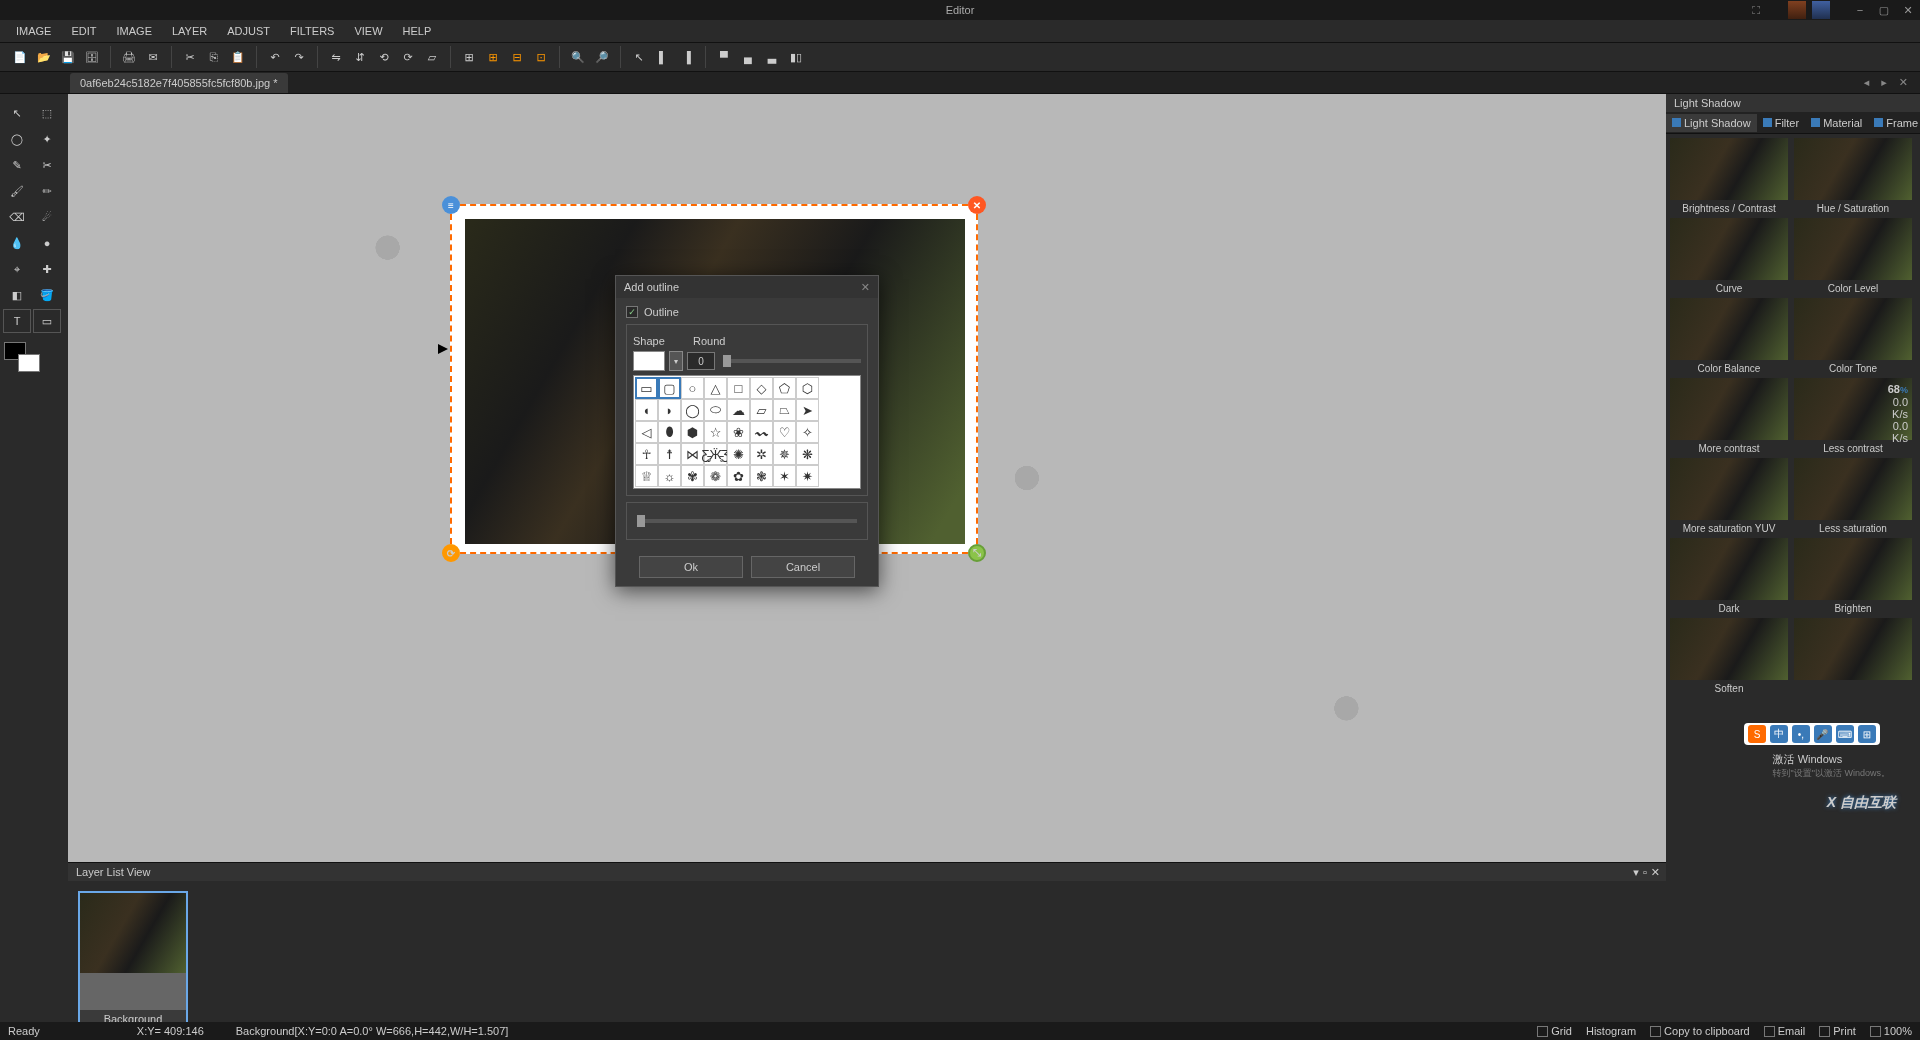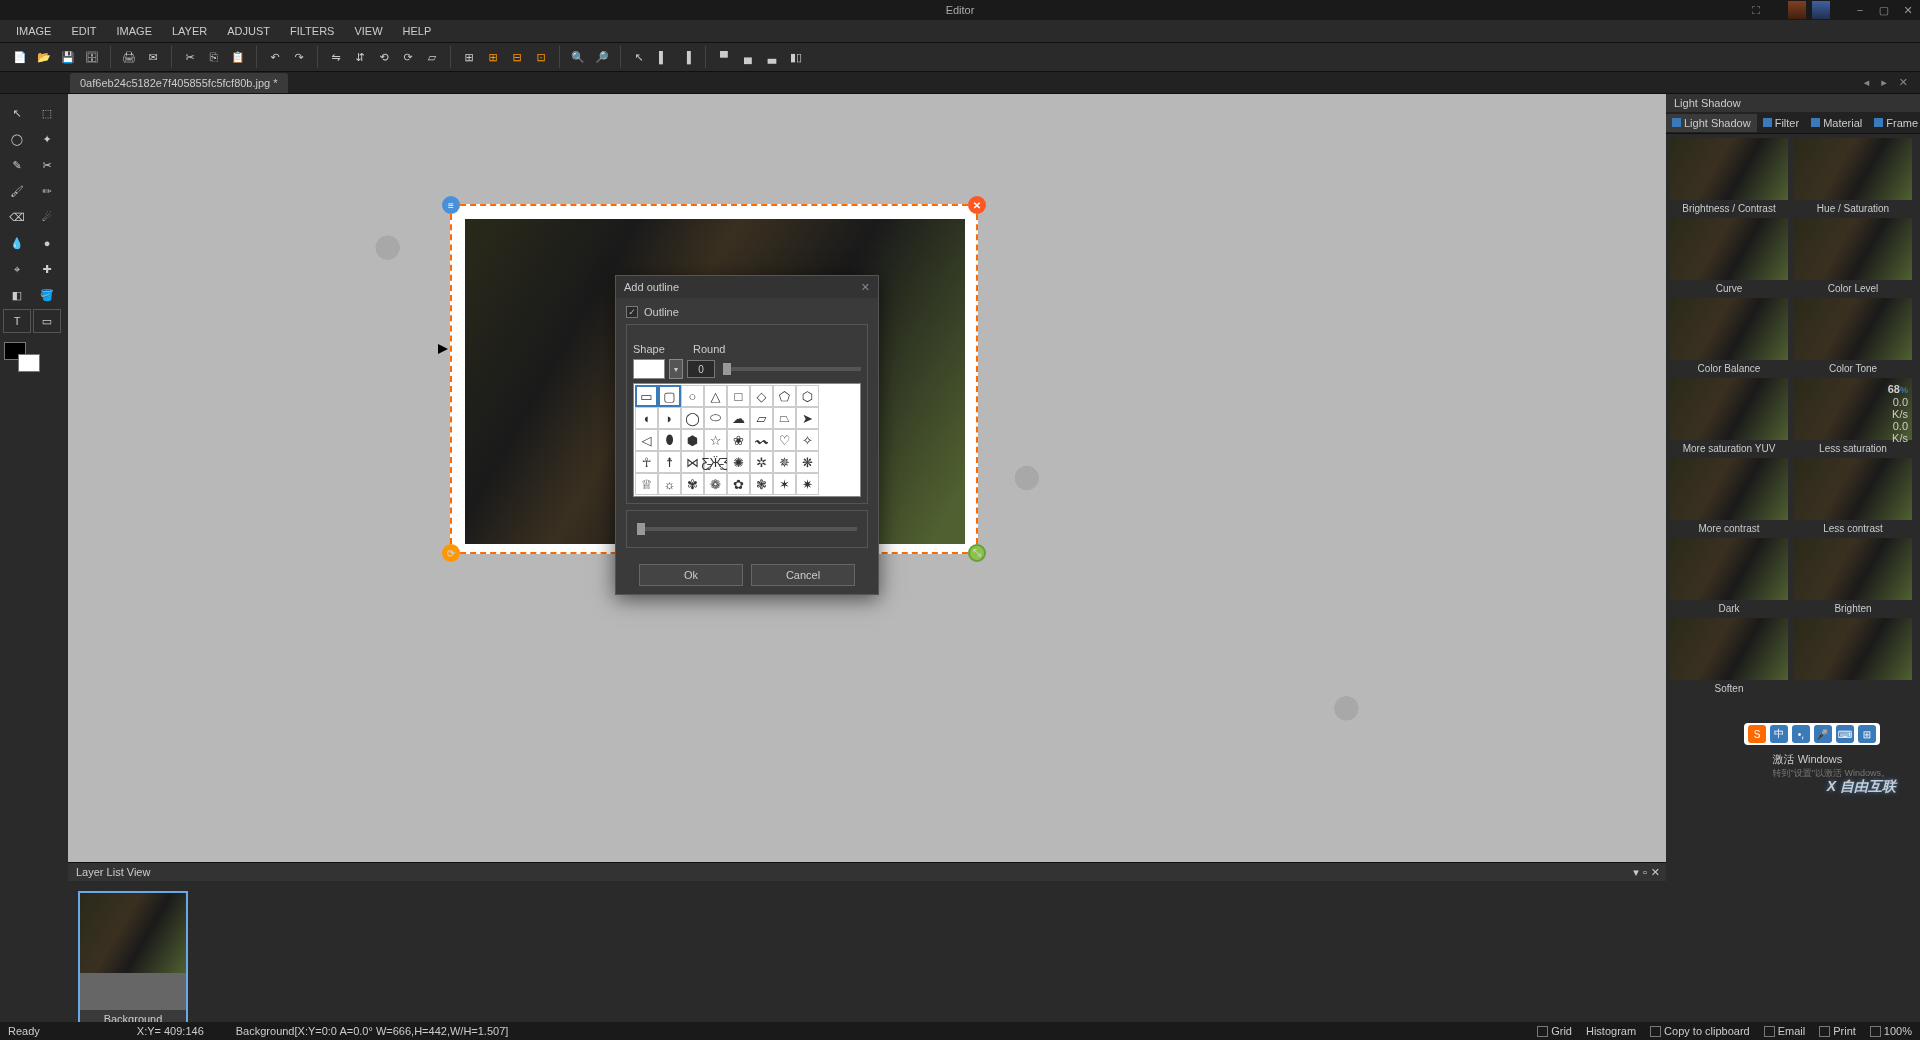--- a/index.html
+++ b/index.html
@@ -80,21 +80,21 @@
 .rpcell .rpthumb { height: 62px; background: linear-gradient(120deg, #2a2a1a, #3a3020 40%, #1a1a1a 60%, #506030); }
 .rpcell .rplabel { height: 16px; display: flex; align-items: center; justify-content: center; font-size: 10px; color: #ccc; }
 
 
 .dialog { position: absolute; left: 615px; top: 275px; width: 264px; background: #3a3a3a; border: 1px solid #555; box-shadow: 0 4px 20px rgba(0,0,0,0.6); }
 .dlgtitle { height: 22px; background: #333; display: flex; align-items: center; padding: 0 8px; color: #ccc; font-size: 11px; position: relative; text-align: right; }
 .dlgtitle .close { position: absolute; right: 8px; color: #888; }
 .dlgbody { padding: 8px 10px; }
 .dlgrow { display: flex; align-items: center; gap: 6px; margin-bottom: 6px; font-size: 11px; color: #ccc; }
 .dlgcheck { width: 12px; height: 12px; border: 1px solid #777; background: #2a2a2a; display: flex; align-items: center; justify-content: center; color: #8c8; font-size: 9px; }
-.dlglabels { display: flex; margin-top: 12px; }
+.dlglabels { display: flex; margin-top: 4px; }
 .dlglabels span:first-child { width: 60px; }
 .shaperow { display: flex; align-items: center; gap: 4px; margin-top: 4px; }
 .shapesel { width: 32px; height: 20px; border: 1px solid #888; background: #fff; }
 .shapedrop { width: 14px; height: 20px; border: 1px solid #888; background: #555; display: flex; align-items: center; justify-content: center; color: #ccc; font-size: 8px; }
 .roundinput { width: 28px; height: 18px; border: 1px solid #777; background: #2a2a2a; color: #ccc; text-align: center; font-size: 10px; }
 .slider { flex: 1; height: 4px; background: #555; position: relative; margin-left: 4px; }
 .slider .thumb { position: absolute; left: 0; top: -4px; width: 8px; height: 12px; background: #999; }
 .shapegrid { background: #fff; border: 1px solid #888; margin-top: 4px; padding: 1px; }
 .sgrow { display: flex; }
 .sgcell { width: 23px; height: 22px; border: 1px solid #ccc; display: flex; align-items: center; justify-content: center; color: #333; font-size: 13px; background: #fff; }
@@ -110,21 +110,21 @@
 
 
 .speedometer { position: fixed; right: 12px; top: 380px; width: 30px; height: 50px; }
 .speedometer .sp { font-size: 9px; color: #999; text-align: right; }
 .speedometer .big { color: #ff5722; font-size: 14px; font-weight: bold; text-align: right; }
 .imebar { position: fixed; right: 40px; bottom: 295px; height: 22px; background: #fff; border-radius: 4px; display: flex; align-items: center; padding: 0 4px; gap: 4px; }
 .imebar span { width: 18px; height: 18px; background: #3a7ab8; border-radius: 3px; display: flex; align-items: center; justify-content: center; color: #fff; font-size: 10px; }
 .imebar span:first-child { background: #ff6a00; }
 .watermark { position: fixed; right: 30px; bottom: 260px; color: #888; font-size: 13px; }
 .watermark .sm { font-size: 9px; color: #777; }
-.brand { position: fixed; right: 24px; bottom: 244px; color: #ccc; font-size: 14px; font-style: italic; font-weight: bold; text-shadow: 0 0 4px #3a7ab8; }
+.brand { position: fixed; right: 24px; bottom: 228px; color: #ccc; font-size: 14px; font-style: italic; font-weight: bold; text-shadow: 0 0 4px #3a7ab8; }
 
 
 .redarrow { position: absolute; }
 
 ::-webkit-scrollbar { width: 12px; background: #2a2a2a; }
 ::-webkit-scrollbar-thumb { background: #555; }
 </style>
 </head>
 <body>
 
@@ -338,35 +338,35 @@
             <div class="rplabel">Color Balance</div>
           </div>
           <div class="rpcell">
             <div class="rpthumb"></div>
             <div class="rplabel">Color Tone</div>
           </div>
         </div>
         <div class="rprow">
           <div class="rpcell">
             <div class="rpthumb"></div>
+            <div class="rplabel">More contrast</div>
+          </div>
+          <div class="rpcell">
+            <div class="rpthumb"></div>
+            <div class="rplabel">Less contrast</div>
+          </div>
+        </div>
+        <div class="rprow">
+          <div class="rpcell">
+            <div class="rpthumb"></div>
             <div class="rplabel">More saturation YUV</div>
           </div>
           <div class="rpcell">
             <div class="rpthumb"></div>
             <div class="rplabel">Less saturation</div>
-          </div>
-        </div>
-        <div class="rprow">
-          <div class="rpcell">
-            <div class="rpthumb"></div>
-            <div class="rplabel">More contrast</div>
-          </div>
-          <div class="rpcell">
-            <div class="rpthumb"></div>
-            <div class="rplabel">Less contrast</div>
           </div>
         </div>
         <div class="rprow">
           <div class="rpcell">
             <div class="rpthumb"></div>
             <div class="rplabel">Dark</div>
           </div>
           <div class="rpcell">
             <div class="rpthumb"></div>
             <div class="rplabel">Brighten</div>

